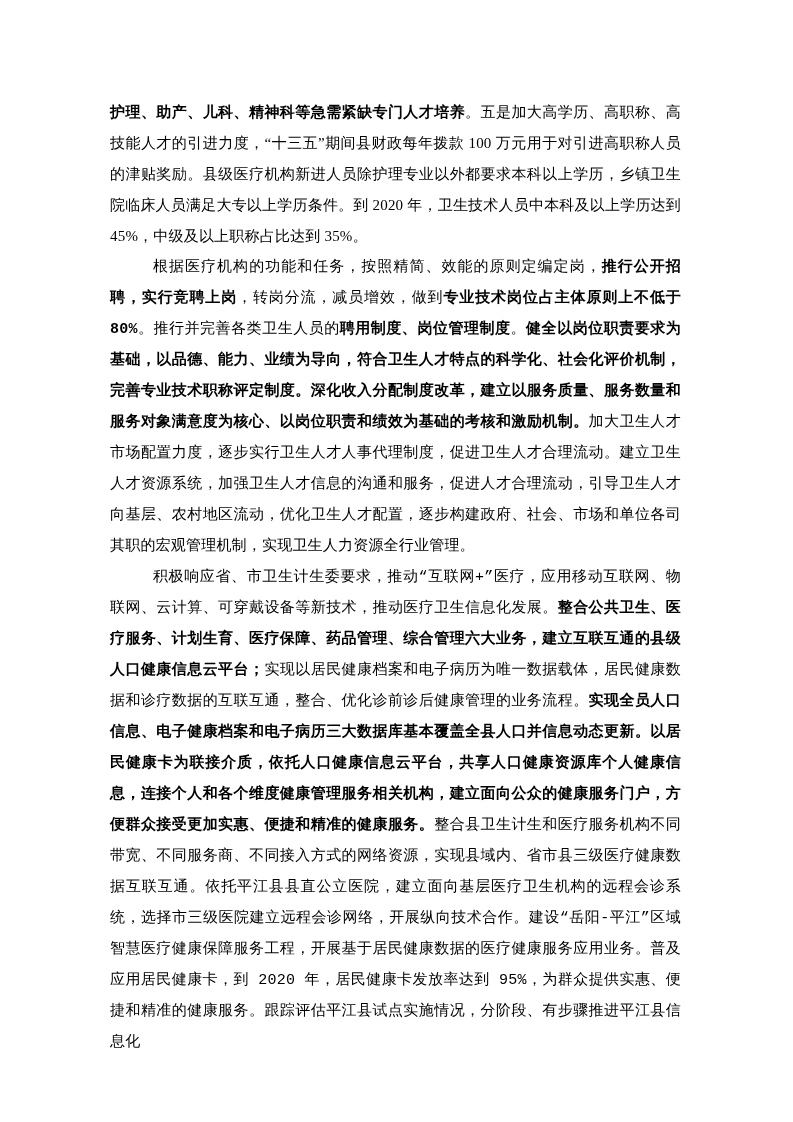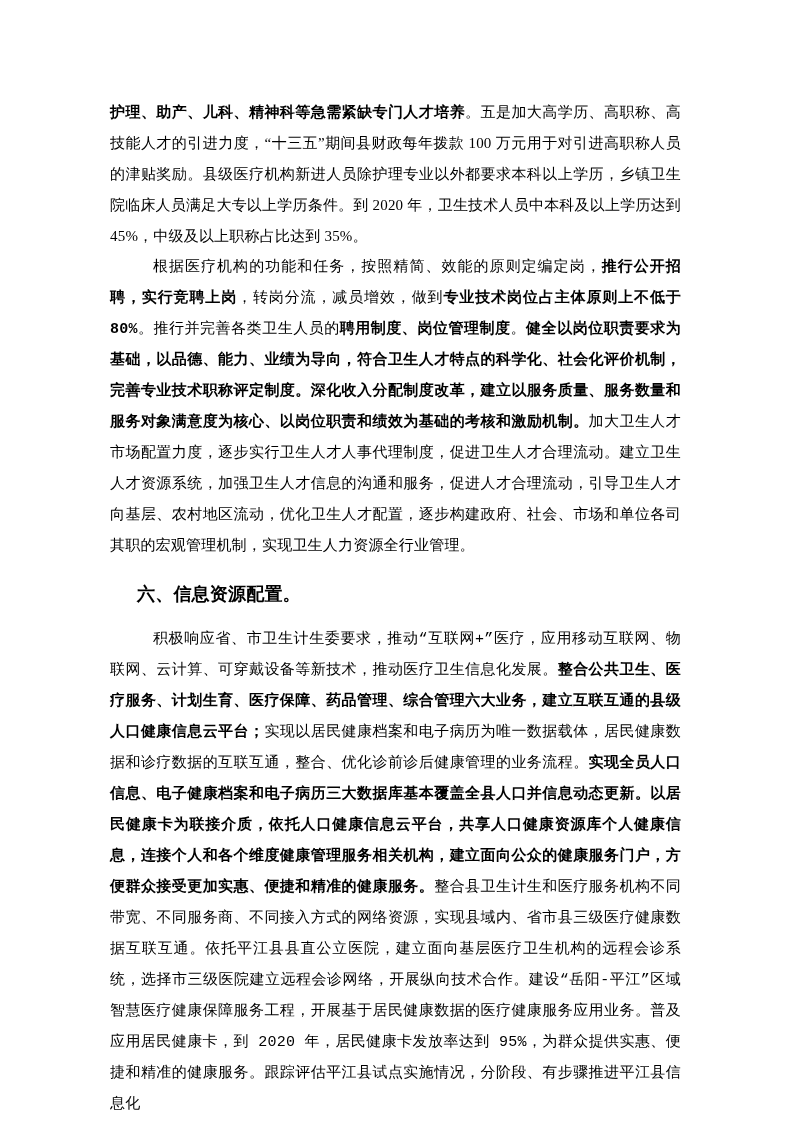--- a/index.html
+++ b/index.html
@@ -51,16 +51,15 @@
     color: #000000;
   }
 </style>
 </head>
 <body>
 
 <div class="page">
   <div class="doc-body">
       <p><span class="run bold">护理、助产、儿科、精神科等急需紧缺专门人才培养</span><span class="run">。五是加大高学历、高职称、高技能人才的引进力度，“十三五”期间县财政每年拨款 100 万元用于对引进高职称人员的津贴奖励。县级医疗机构新进人员除护理专业以外都要求本科以上学历，乡镇卫生院临床人员满足大专以上学历条件。到 2020 年，卫生技术人员中本科及以上学历达到 45%，中级及以上职称占比达到 35%。</span></p>
       <p class="indent"><span class="run">根据医疗机构的功能和任务，按照精简、效能的原则定编定岗，</span><span class="run bold">推行公开招聘，实行竞聘上岗</span><span class="run">，转岗分流，减员增效，做到</span><span class="run bold">专业技术岗位占主体原则上不低于 80%</span><span class="run">。推行并完善各类卫生人员的</span><span class="run bold">聘用制度、岗位管理制度</span><span class="run">。</span><span class="run bold">健全以岗位职责要求为基础，以品德、能力、业绩为导向，符合卫生人才特点的科学化、社会化评价机制，完善专业技术职称评定制度。深化收入分配制度改革，建立以服务质量、服务数量和服务对象满意度为核心、以岗位职责和绩效为基础的考核和激励机制。</span><span class="run">加大卫生人才市场配置力度，逐步实行卫生人才人事代理制度，促进卫生人才合理流动。建立卫生人才资源系统，加强卫生人才信息的沟通和服务，促进人才合理流动，引导卫生人才向基层、农村地区流动，优化卫生人才配置，逐步构建政府、社会、市场和单位各司其职的宏观管理机制，实现卫生人力资源全行业管理。</span></p>
-      <p class="heading"><span class="run bold">六、信息资源配置。</span></p>
       <p class="indent"><span class="run">积极响应省、市卫生计生委要求，推动“互联网+”医疗，应用移动互联网、物联网、云计算、可穿戴设备等新技术，推动医疗卫生信息化发展。</span><span class="run bold">整合公共卫生、医疗服务、计划生育、医疗保障、药品管理、综合管理六大业务，建立互联互通的县级人口健康信息云平台；</span><span class="run">实现以居民健康档案和电子病历为唯一数据载体，居民健康数据和诊疗数据的互联互通，整合、优化诊前诊后健康管理的业务流程。</span><span class="run bold">实现全员人口信息、电子健康档案和电子病历三大数据库基本覆盖全县人口并信息动态更新。以居民健康卡为联接介质，依托人口健康信息云平台，共享人口健康资源库个人健康信息，连接个人和各个维度健康管理服务相关机构，建立面向公众的健康服务门户，方便群众接受更加实惠、便捷和精准的健康服务。</span><span class="run">整合县卫生计生和医疗服务机构不同带宽、不同服务商、不同接入方式的网络资源，实现县域内、省市县三级医疗健康数据互联互通。依托平江县县直公立医院，建立面向基层医疗卫生机构的远程会诊系统，选择市三级医院建立远程会诊网络，开展纵向技术合作。建设“岳阳-平江”区域智慧医疗健康保障服务工程，开展基于居民健康数据的医疗健康服务应用业务。普及应用居民健康卡，到 2020 年，居民健康卡发放率达到 95%，为群众提供实惠、便捷和精准的健康服务。跟踪评估平江县试点实施情况，分阶段、有步骤推进平江县信息化</span></p>
     </div>
 </div>
 
 </body></html>

